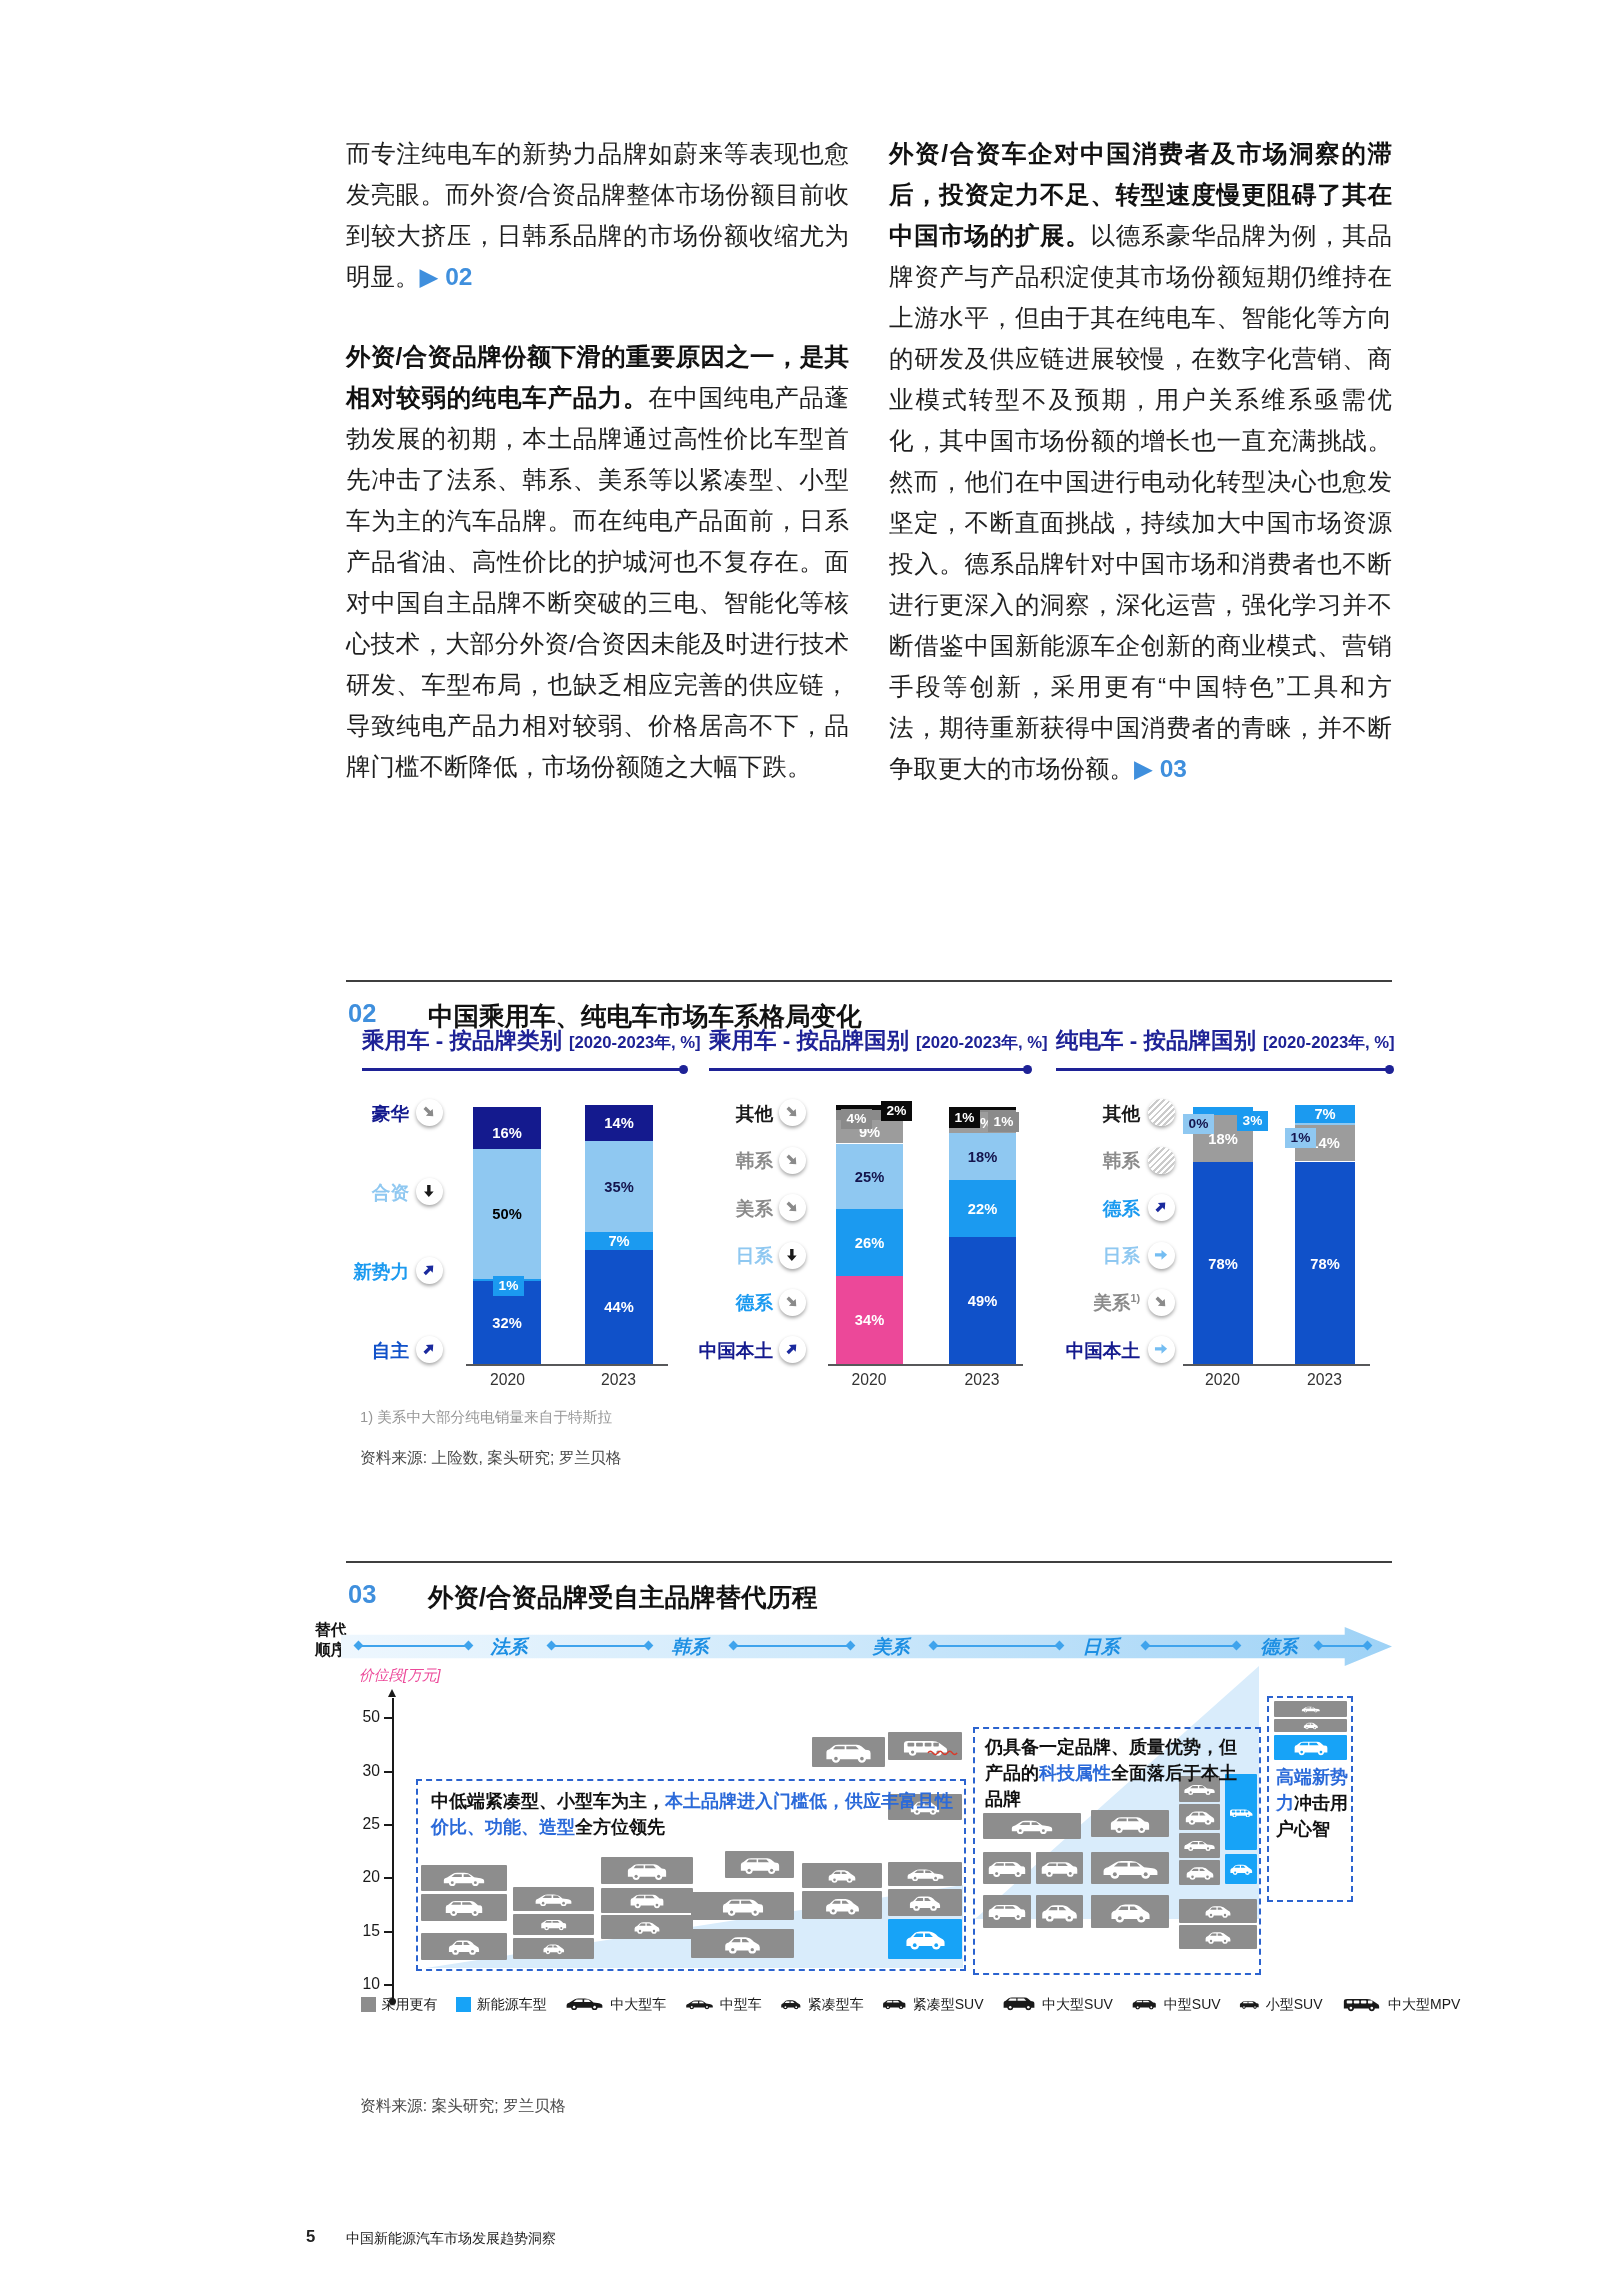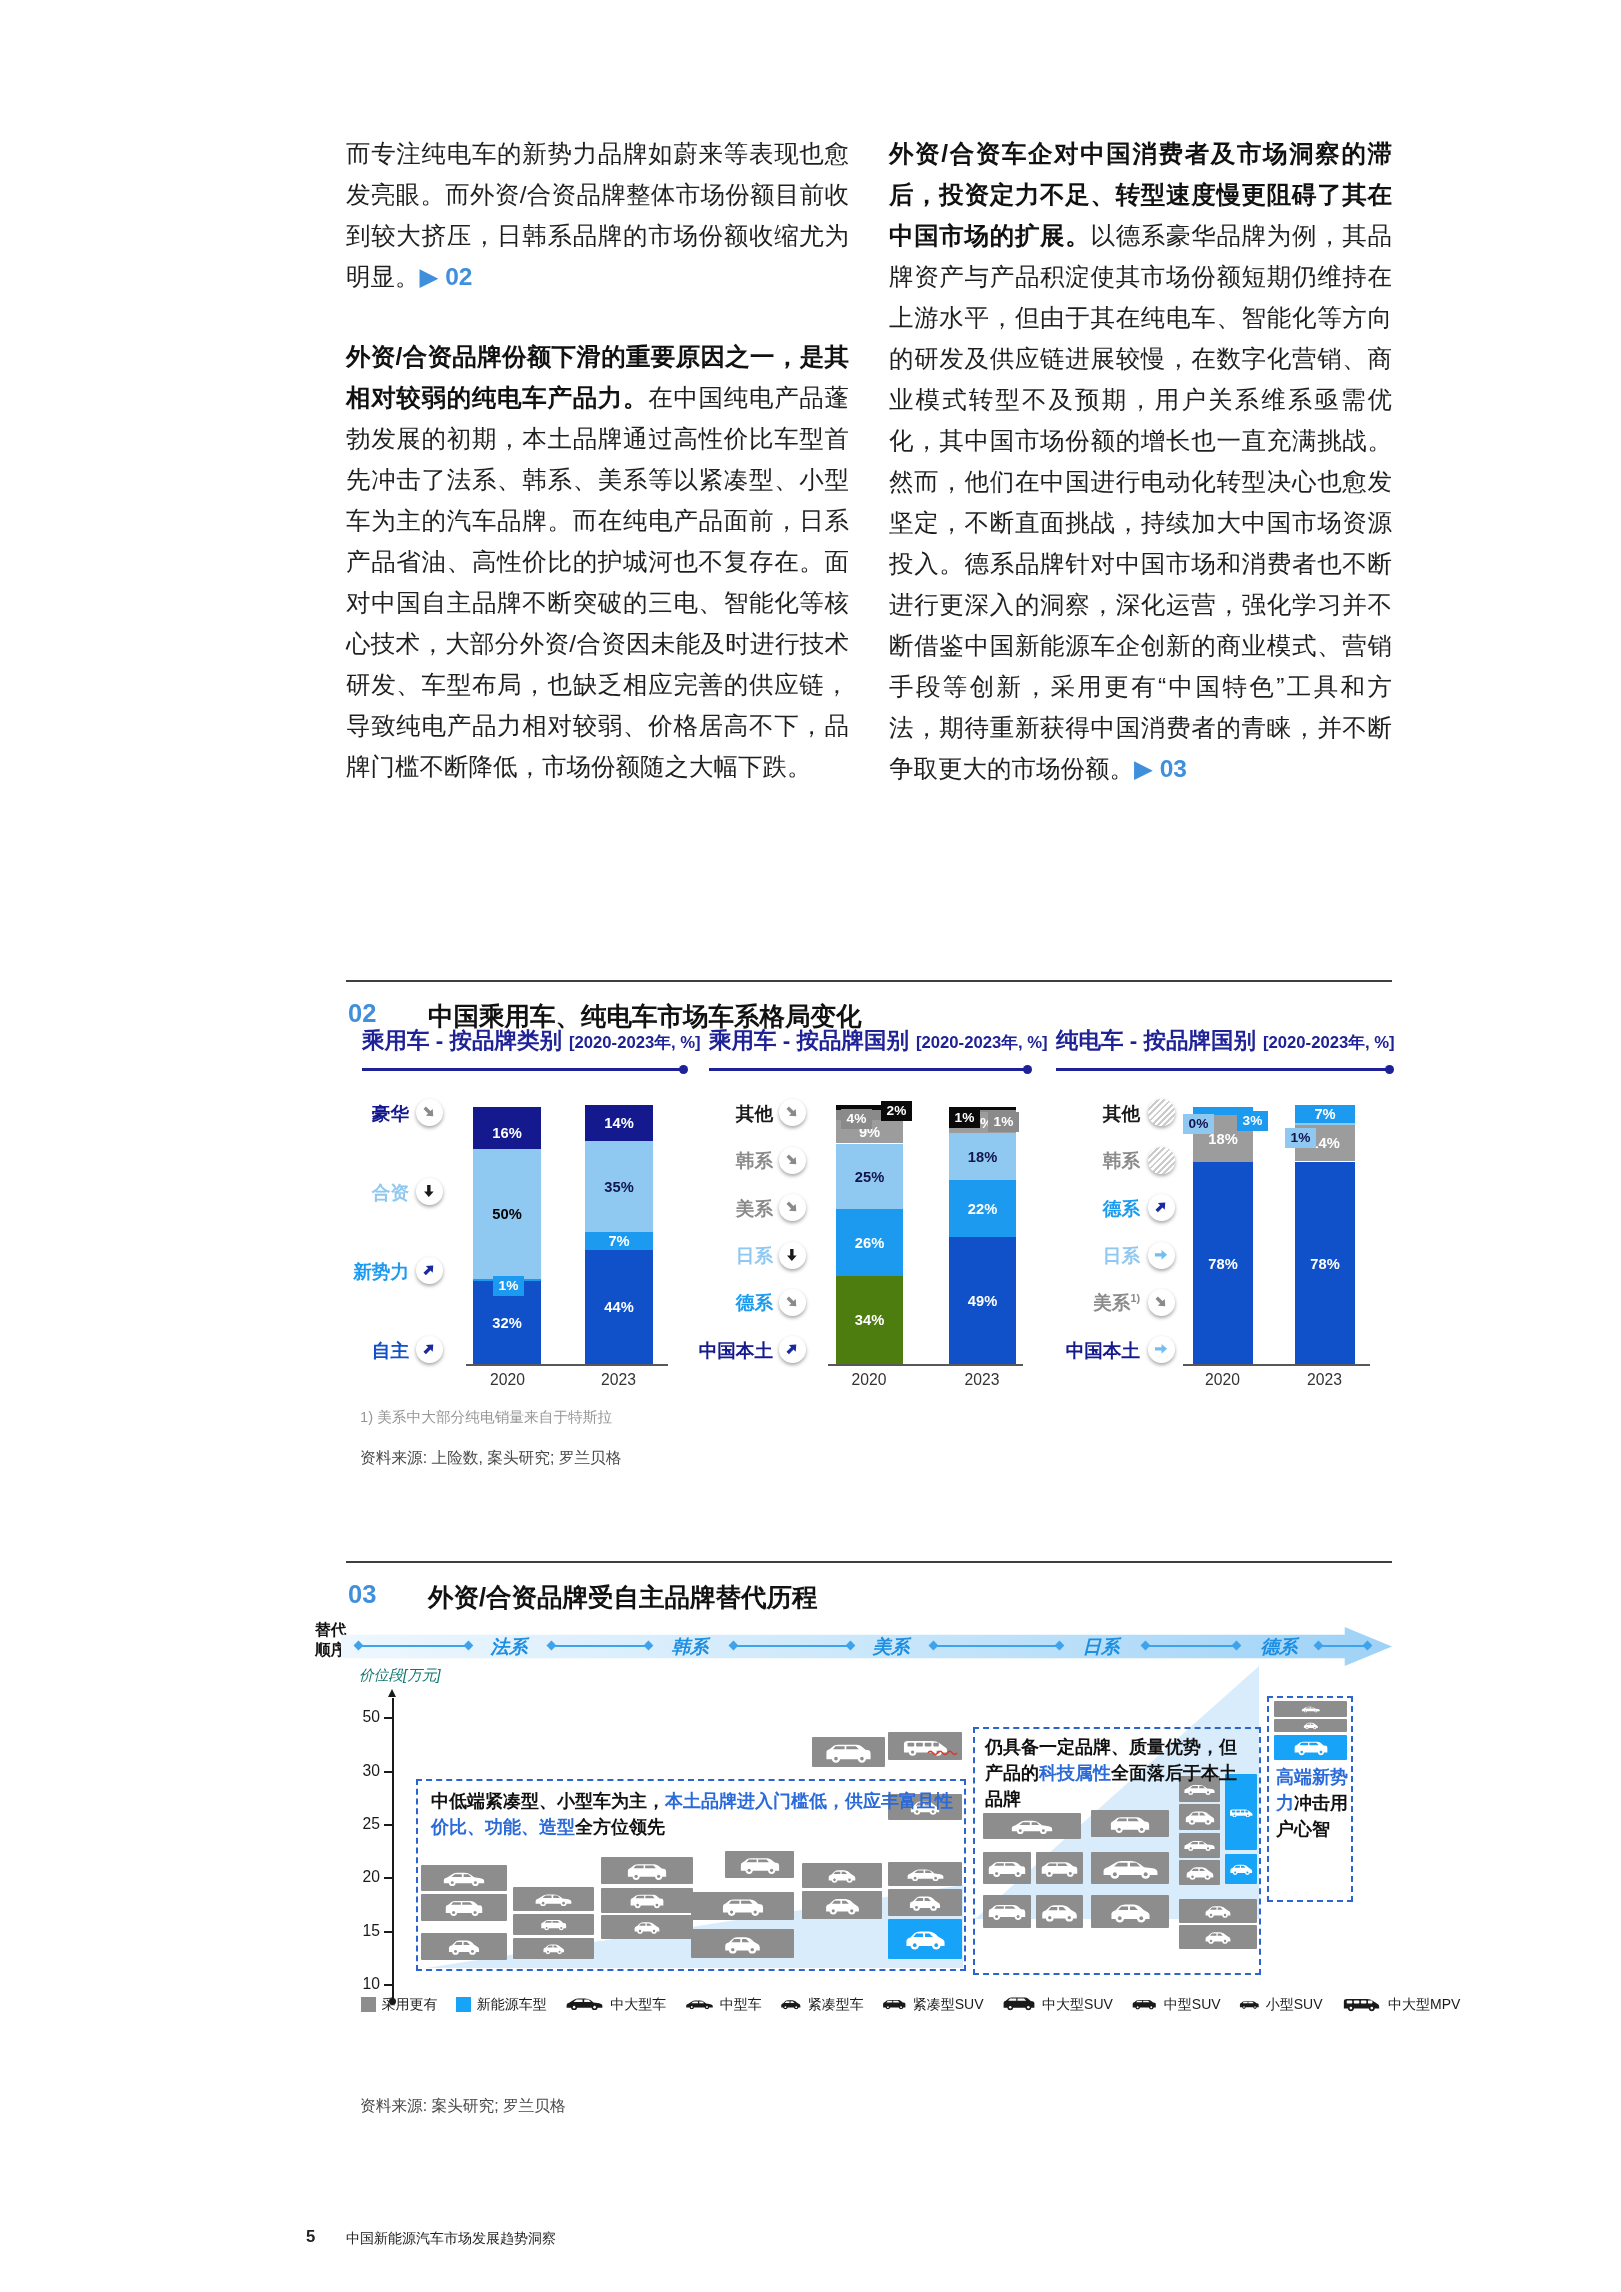--- a/index.html
+++ b/index.html
@@ -46,21 +46,21 @@
 
   
   .band{left:341px;top:1627px;width:1051px;height:39px;z-index:1;
         background:linear-gradient(90deg,#eef7fe 0%,#cfe9fb 45%,#9ed2f6 100%);
         clip-path:polygon(0 20%,95.5% 20%,95.5% 0,100% 50%,95.5% 100%,95.5% 80%,0 80%);}
   .band-brand{top:1634px;font-size:18.6px;font-weight:700;font-style:italic;color:#1d8fe3;text-align:center;width:78px;z-index:2;}
   .seq{height:2px;background:#3fa3ec;z-index:2;}
   .seq:before,.seq:after{content:'';position:absolute;top:-2.9px;width:6.9px;height:6.9px;background:#3fa3ec;transform:rotate(45deg);}
   .seq:before{left:-2.9px;} .seq:after{right:-2.9px;}
   .order-label{left:295px;top:1620px;width:35px;font-size:15.7px;font-weight:700;line-height:1.25;color:#111;margin-left:20px;}
-  .axis-label{left:359px;top:1666px;font-size:14.7px;font-style:italic;color:#0f766e;}
+  .axis-label{left:359px;top:1666px;font-size:14.7px;font-style:italic;color:#ec4899;}
   .axis-line{left:392px;top:1698px;width:2px;height:302px;background:#1a1a1a;}
   .axis-arrow{left:388px;top:1689px;width:0;height:0;border-left:4.9px solid transparent;border-right:4.9px solid transparent;border-bottom:8.8px solid #1a1a1a;}
   .axis-dot{left:389px;top:1998px;width:6.9px;height:6.9px;border-radius:50%;background:#1a1a1a;}
   .tick-lab{width:35px;text-align:right;font-size:15.7px;color:#1a1a1a;}
   .tick-mark{width:7.8px;height:2px;background:#1a1a1a;}
   .wedge{background:#d9ecfb;z-index:1;clip-path:polygon(0 100%,100% 0,100% 100%);}
   .dashed{border:2px dashed var(--dashed);z-index:2;}
   .anno{z-index:4;font-size:18px;font-weight:700;line-height:1.45;color:#111;}
   .anno .blue{color:var(--bluetext);}
   .tile{display:flex;align-items:center;justify-content:center;z-index:3;border-radius:1px;}
@@ -226,21 +226,21 @@
       <div class="a chip" style="left: 841px; top: 1109px; width: 31px; height: 19.6px; background: rgb(138, 138, 138); color: rgb(255, 255, 255);">4%</div>
       <div class="a seg" style="left: 836px; top: 1120px; width: 67px; height: 23.4px; background: rgb(156, 156, 156);">
         <span style="color: rgb(255, 255, 255);">9%</span>
       </div>
       <div class="a seg" style="left: 836px; top: 1144px; width: 67px; height: 65px; background: rgb(143, 200, 241);">
         <span style="color: rgb(20, 20, 77);">25%</span>
       </div>
       <div class="a seg" style="left: 836px; top: 1209px; width: 67px; height: 68px; background: rgb(27, 154, 240);">
         <span style="color: rgb(255, 255, 255);">26%</span>
       </div>
-      <div class="a seg" style="left: 836px; top: 1276px; width: 67px; height: 88px; background: #4d7c0f;">
+      <div class="a seg" style="left: 836px; top: 1276px; width: 67px; height: 88px; background: #ec4899;">
         <span style="color: rgb(255, 255, 255);">34%</span>
       </div>
       <div class="a yr" style="left: 826px; top: 1371px; width: 86px;">2020</div>
       <div class="a seg" style="left: 949px; top: 1107px; width: 67px; height: 2.6px; background: rgb(10, 10, 10);"></div>
       <div class="a chip" style="left: 949px; top: 1108px; width: 31px; height: 19.6px; background: rgb(10, 10, 10); color: rgb(255, 255, 255);">1%</div>
       <div class="a seg" style="left: 949px; top: 1110px; width: 67px; height: 2.6px; background: rgb(138, 138, 138);"></div>
       <div class="a chip" style="left: 988px; top: 1112px; width: 31px; height: 19.6px; background: rgb(138, 138, 138); color: rgb(255, 255, 255);">1%</div>
       <div class="a seg" style="left: 949px; top: 1112px; width: 67px; height: 21px; background: rgb(156, 156, 156);">
         <span style="color: rgb(255, 255, 255);">8%</span>
       </div>

